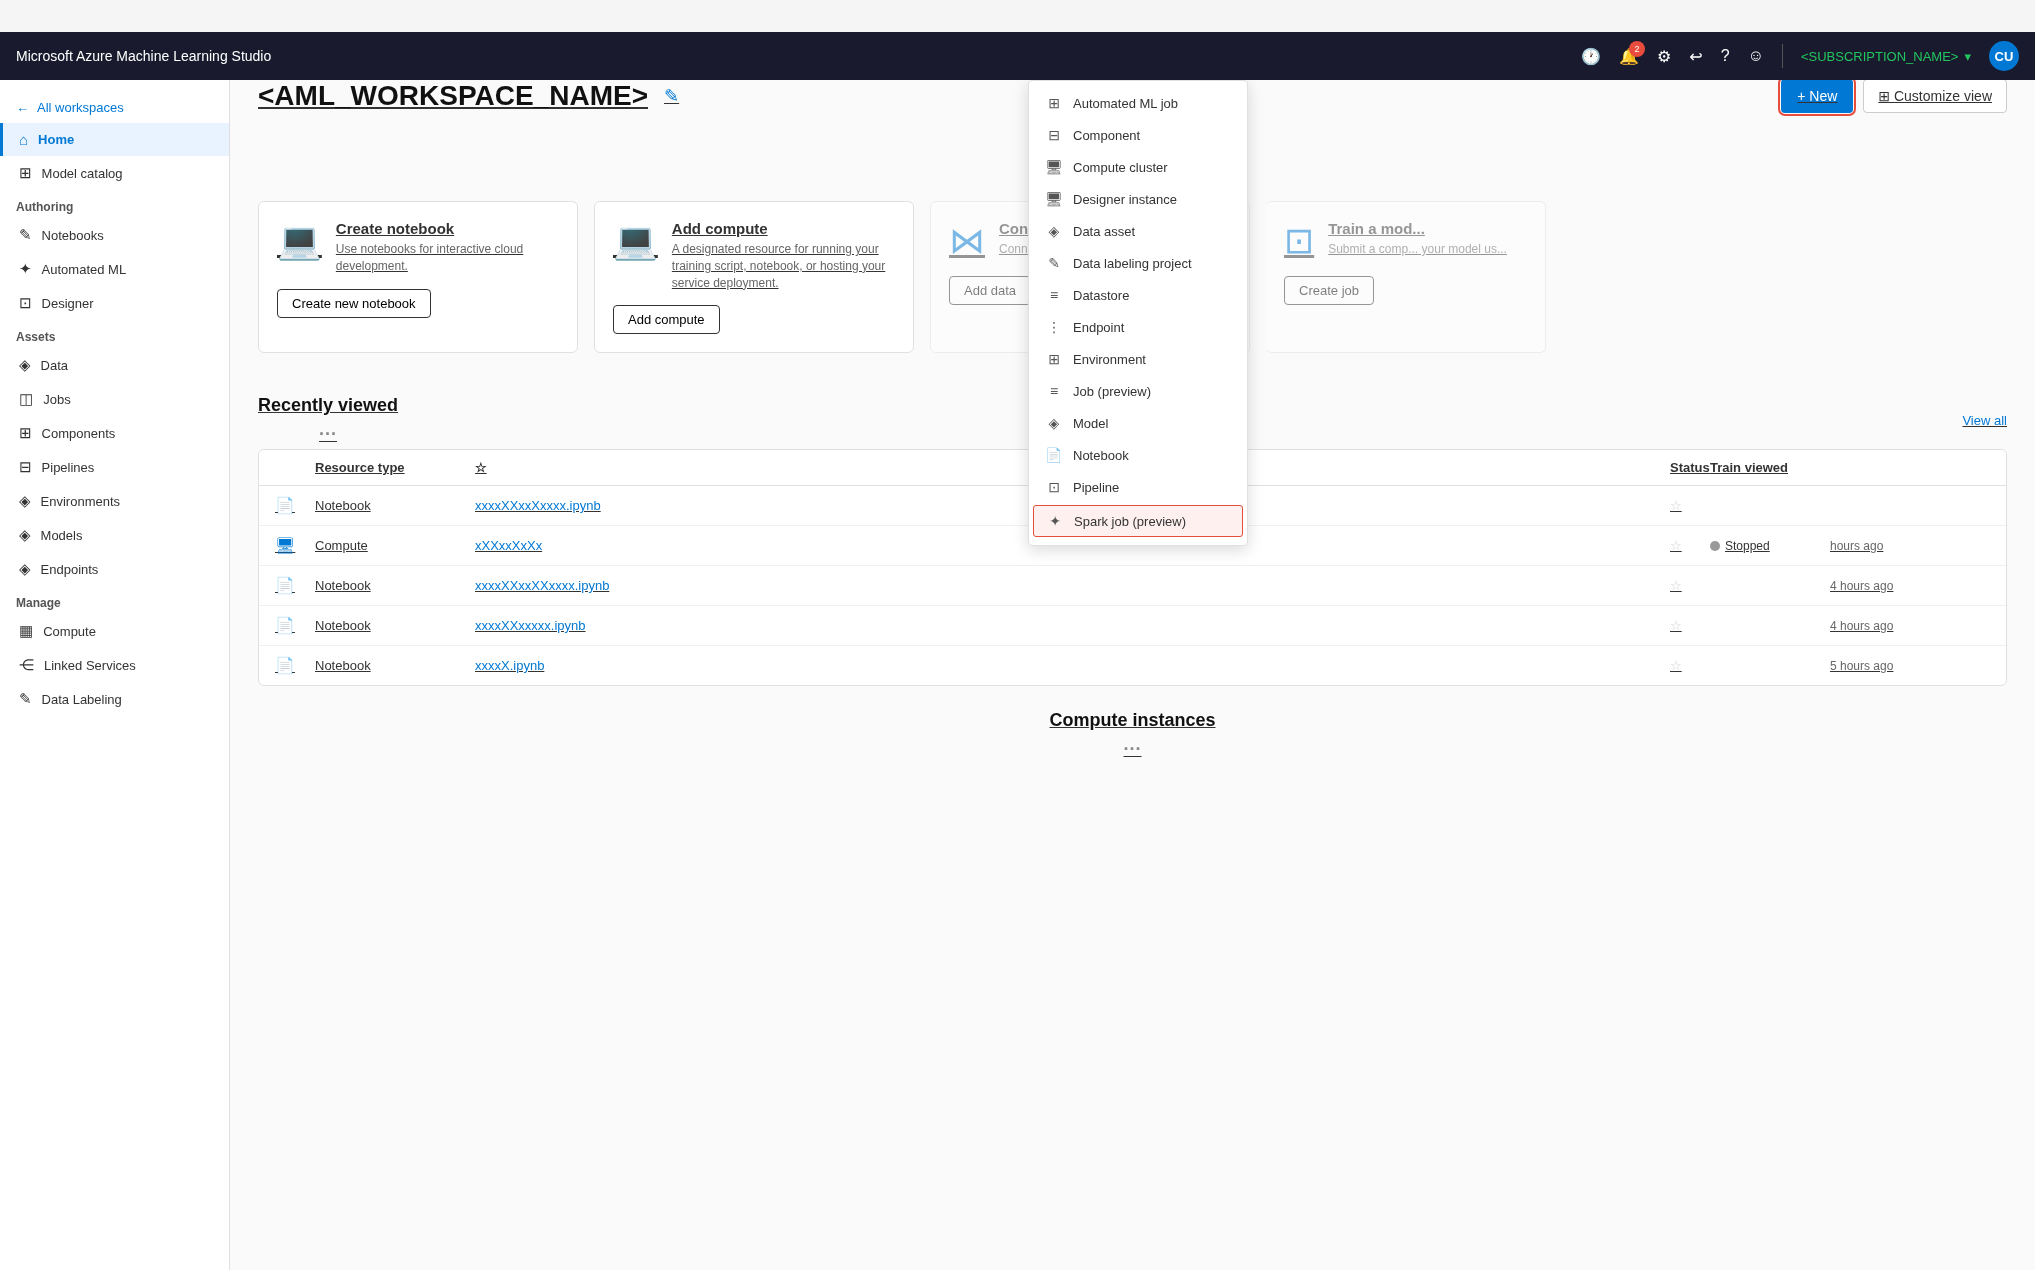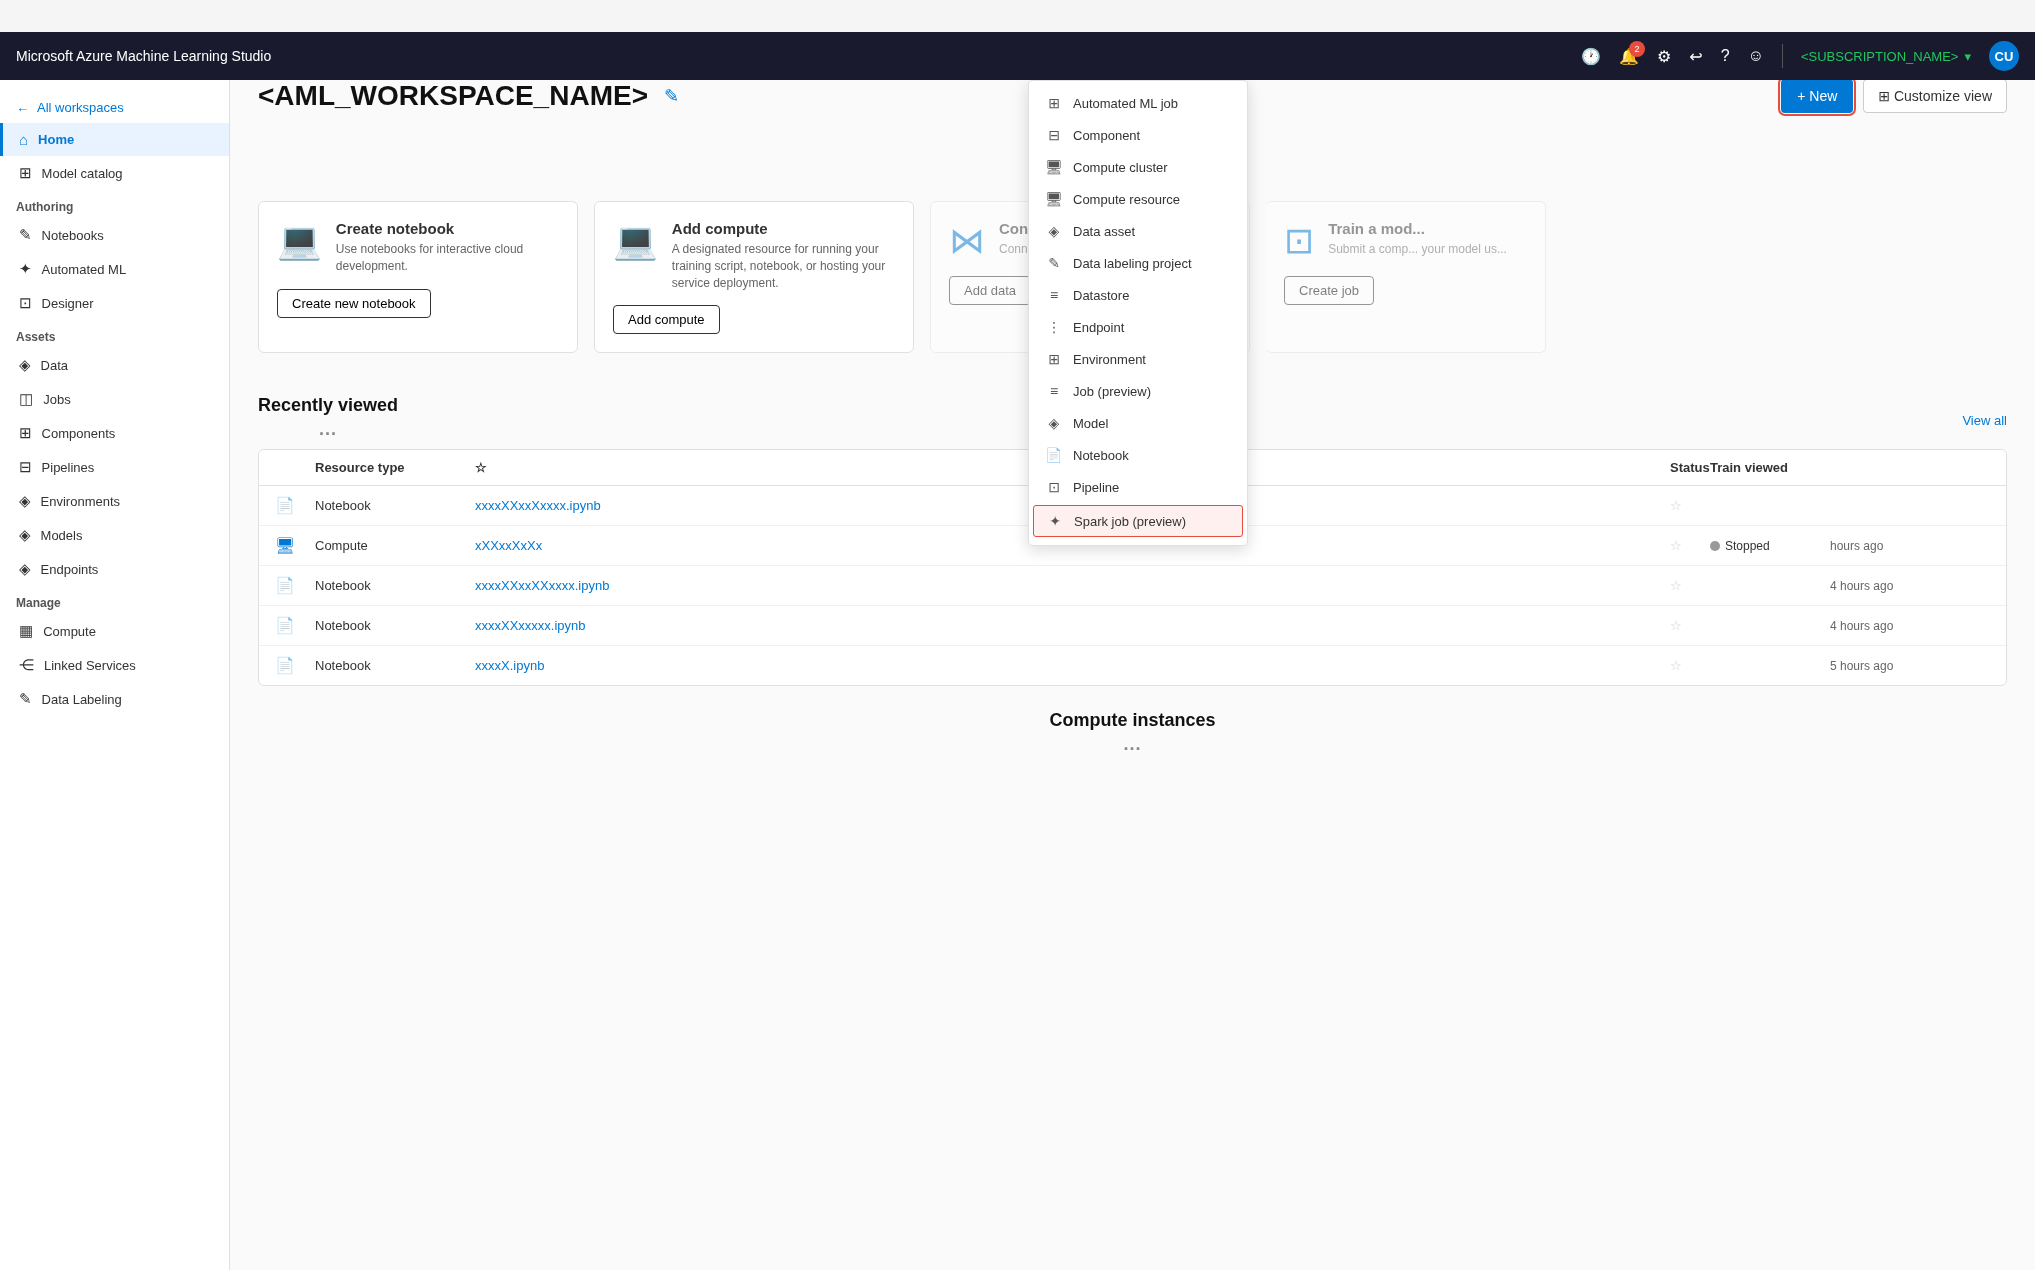--- a/index.html
+++ b/index.html
@@ -82,21 +82,21 @@
     }
     .sidebar-item.active {
       border-left: 3px solid #0078d4;
       background: #e8f3ff;
       color: #0078d4;
       font-weight: 600;
     }
     .sidebar-item-icon { font-size: 15px; }
 
     
-    .main { flex: 1; overflow-y: auto; padding: 33px 28px; background: #fafafa; position: relative; }
+    .main { flex: 1; overflow-y: auto; padding: 33px 28px; background: #fafafa; position: relative; text-decoration: underline; }
 
     
     .main-header { display: flex; align-items: center; gap: 16px; margin-bottom: 24px; }
     .workspace-title { font-size: 28px; font-weight: 700; color: #111; }
     .edit-icon { color: #0078d4; cursor: pointer; font-size: 18px; }
     .header-actions { display: flex; gap: 10px; margin-left: auto; }
     .btn-new {
       background: #0078d4;
       color: white;
       border: none;
@@ -481,21 +481,21 @@
   <div class="dropdown-item">
     <span class="dropdown-icon">⊟</span>
     <span>Component</span>
   </div>
   <div class="dropdown-item">
     <span class="dropdown-icon">🖥</span>
     <span>Compute cluster</span>
   </div>
   <div class="dropdown-item">
     <span class="dropdown-icon">🖥</span>
-    <span>Compute resource</span>
+    <span>Designer instance</span>
   </div>
   <div class="dropdown-item">
     <span class="dropdown-icon">◈</span>
     <span>Data asset</span>
   </div>
   <div class="dropdown-item">
     <span class="dropdown-icon">✎</span>
     <span>Data labeling project</span>
   </div>
   <div class="dropdown-item">

